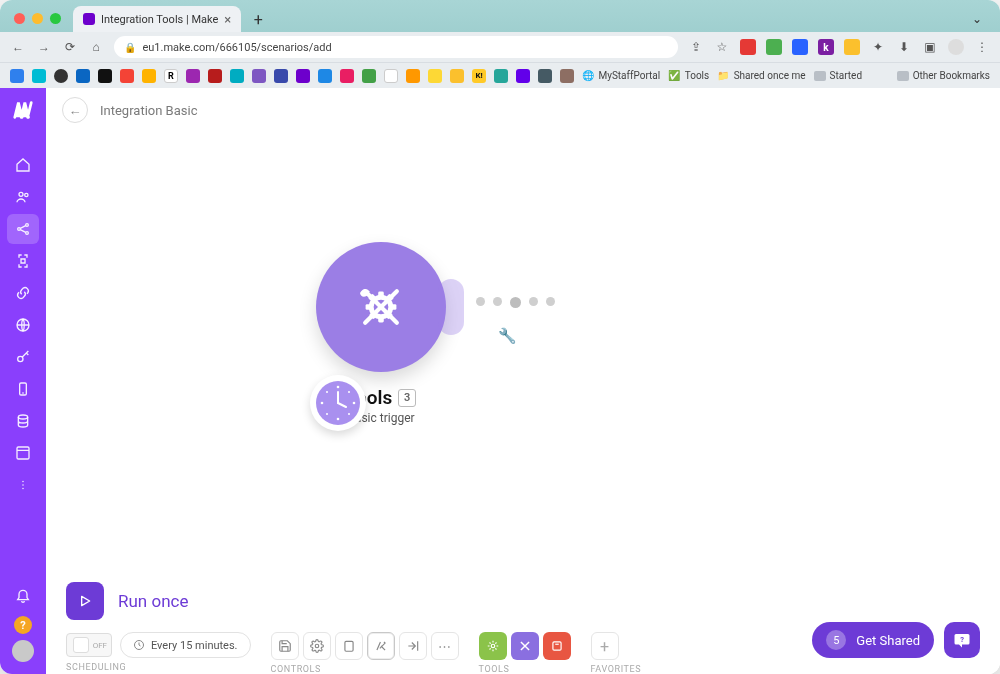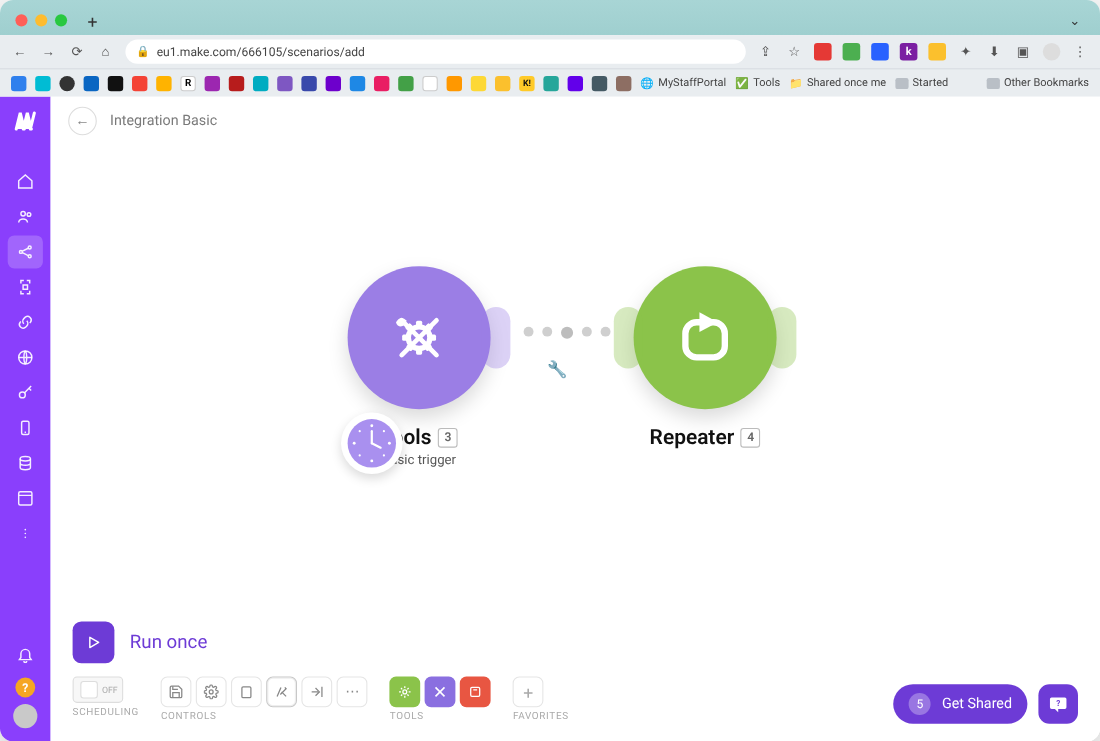--- a/index.html
+++ b/index.html
@@ -58,21 +58,21 @@
 .bumpR, .bumpL { position:absolute; width:26px; height:56px; border-radius:16px; top:37px;}
 .purple .bumpR{ right:-18px; background:rgba(155,126,229,0.35);}
 .green .bumpL{ left:-18px; background:rgba(139,195,74,0.35);}
 .green .bumpR{ right:-18px; background:rgba(139,195,74,0.35);}
 .dots { position:absolute; top:60px; display:flex; gap:8px;}
 .dots span{ width:9px;height:9px;border-radius:50%; background:#cfcfcf;}
 .dots span.big{ width:11px;height:11px;background:#bdbdbd;}
 .wrench{ position:absolute; color:#333; font-size:15px;}
 
 
-.bottompanel{ position:absolute; left:0; right:16px; bottom:0; padding:0 20px 17px 20px;}
+.bottompanel{ position:absolute; left:0; right:16px; bottom:0; padding:0 20px 0 20px;}
 .runrow{ display:flex; align-items:center; gap:14px; margin-bottom:12px;}
 .runbtn{ width:38px;height:38px;background:#6d3bd6;border-radius:8px;display:flex;align-items:center;justify-content:center;cursor:pointer;}
 .runlabel{ color:#6d3bd6; font-size:17px;}
 .ctrlrow{ display:flex; align-items:flex-start; gap:20px;}
 .group{ display:flex; flex-direction:column; gap:4px;}
 .group .label{ font-size:9px; letter-spacing:0.6px; color:#aaa;}
 .toggle{ width:46px; height:24px; border:1px solid #ddd; border-radius:4px; display:flex; align-items:center; justify-content:flex-end; padding:0 4px; font-size:8px; color:#aaa; background:#f7f7f7; gap:4px; cursor:pointer;}
 .toggle .knob{ width:16px;height:16px;background:#fff;border:1px solid #ddd;border-radius:3px; order:-1;}
 .pill{ height:26px; border:1px solid #e2e2e2; border-radius:14px; display:flex; align-items:center; padding:0 12px; font-size:11px; color:#555; gap:6px;}
 .btnrow{ display:flex; gap:4px;}
@@ -92,20 +92,25 @@
 </head>
 <body>
 
 <div class="browser">
 
   <div class="tabbar">
     <div class="traffic">
       <div class="dot red"></div>
       <div class="dot yellow"></div>
       <div class="dot green"></div>
+    </div>
+    <div class="tab">
+      <span class="favicon"></span>
+      <span>Integration Tools | Make</span>
+      <span class="close">×</span>
     </div>
     <div class="newtab">+</div>
     <div class="chev">⌄</div>
   </div>
 
   <div class="addrbar">
     <span class="navbtn">←</span>
     <span class="navbtn">→</span>
     <span class="navbtn">⟳</span>
     <span class="navbtn">⌂</span>
@@ -312,52 +317,45 @@
 
         <div class="dots" style="left:430px; top:165px;">
           <span></span>
             <span></span>
             <span class="big"></span>
             <span></span>
             <span></span>
         </div>
         <span class="wrench" style="left:452px; top:195px;">🔧</span>
 
-        <div class="node" style="left:530px; top:110px;">
-          <div class="circle green">
-            <div class="bumpL"></div>
-              <div class="bumpR"></div>
-            <svg width="64" height="64" viewBox="0 0 100 100">
-              <rect x="22" y="28" width="56" height="50" rx="16" fill="none" stroke="#fff" stroke-width="9"></rect>
-              <path d="M42 14 L68 28 L42 42 Z" fill="#fff"></path>
-            </svg>
-          </div>
-          <div class="title">
-            <span>Repeater</span>
-            <span class="badge">4</span>
-          </div>
-        </div>
       </div>
 
       <div class="bottompanel">
         <div class="runrow">
           <div class="runbtn">
             <svg width="16" height="16" viewBox="0 0 24 24">
                 <path d="M7 5v14l12-7z" fill="none" stroke="#fff" stroke-width="2" stroke-linejoin="round"></path>
               </svg>
           </div>
           <span class="runlabel">Run once</span>
         </div>
         <div class="ctrlrow">
           <div class="group">
             <div style="display:flex;gap:8px;align-items:center;">
               <div class="toggle">
                   <span class="knob"></span>
                   <span>OFF</span>
                 </div>
+              <div class="pill">
+                <svg width="12" height="12" viewBox="0 0 24 24" fill="none" stroke="#888" stroke-width="2">
+                    <circle cx="12" cy="12" r="9"></circle>
+                    <path d="M12 7v5l3 2"></path>
+                  </svg>
+                <span>Every 15 minutes.</span>
+              </div>
             </div>
             <span class="label">SCHEDULING</span>
           </div>
 
           <div class="group">
             <div class="btnrow">
               <div class="sqbtn">
                   <svg width="14" height="14" viewBox="0 0 24 24" fill="none" stroke="currentColor" stroke-width="2">
                     <path d="M19 21H5a2 2 0 0 1-2-2V5a2 2 0 0 1 2-2h11l5 5v11a2 2 0 0 1-2 2z"></path>
                     <polyline points="17 21 17 13 7 13 7 21"></polyline>

